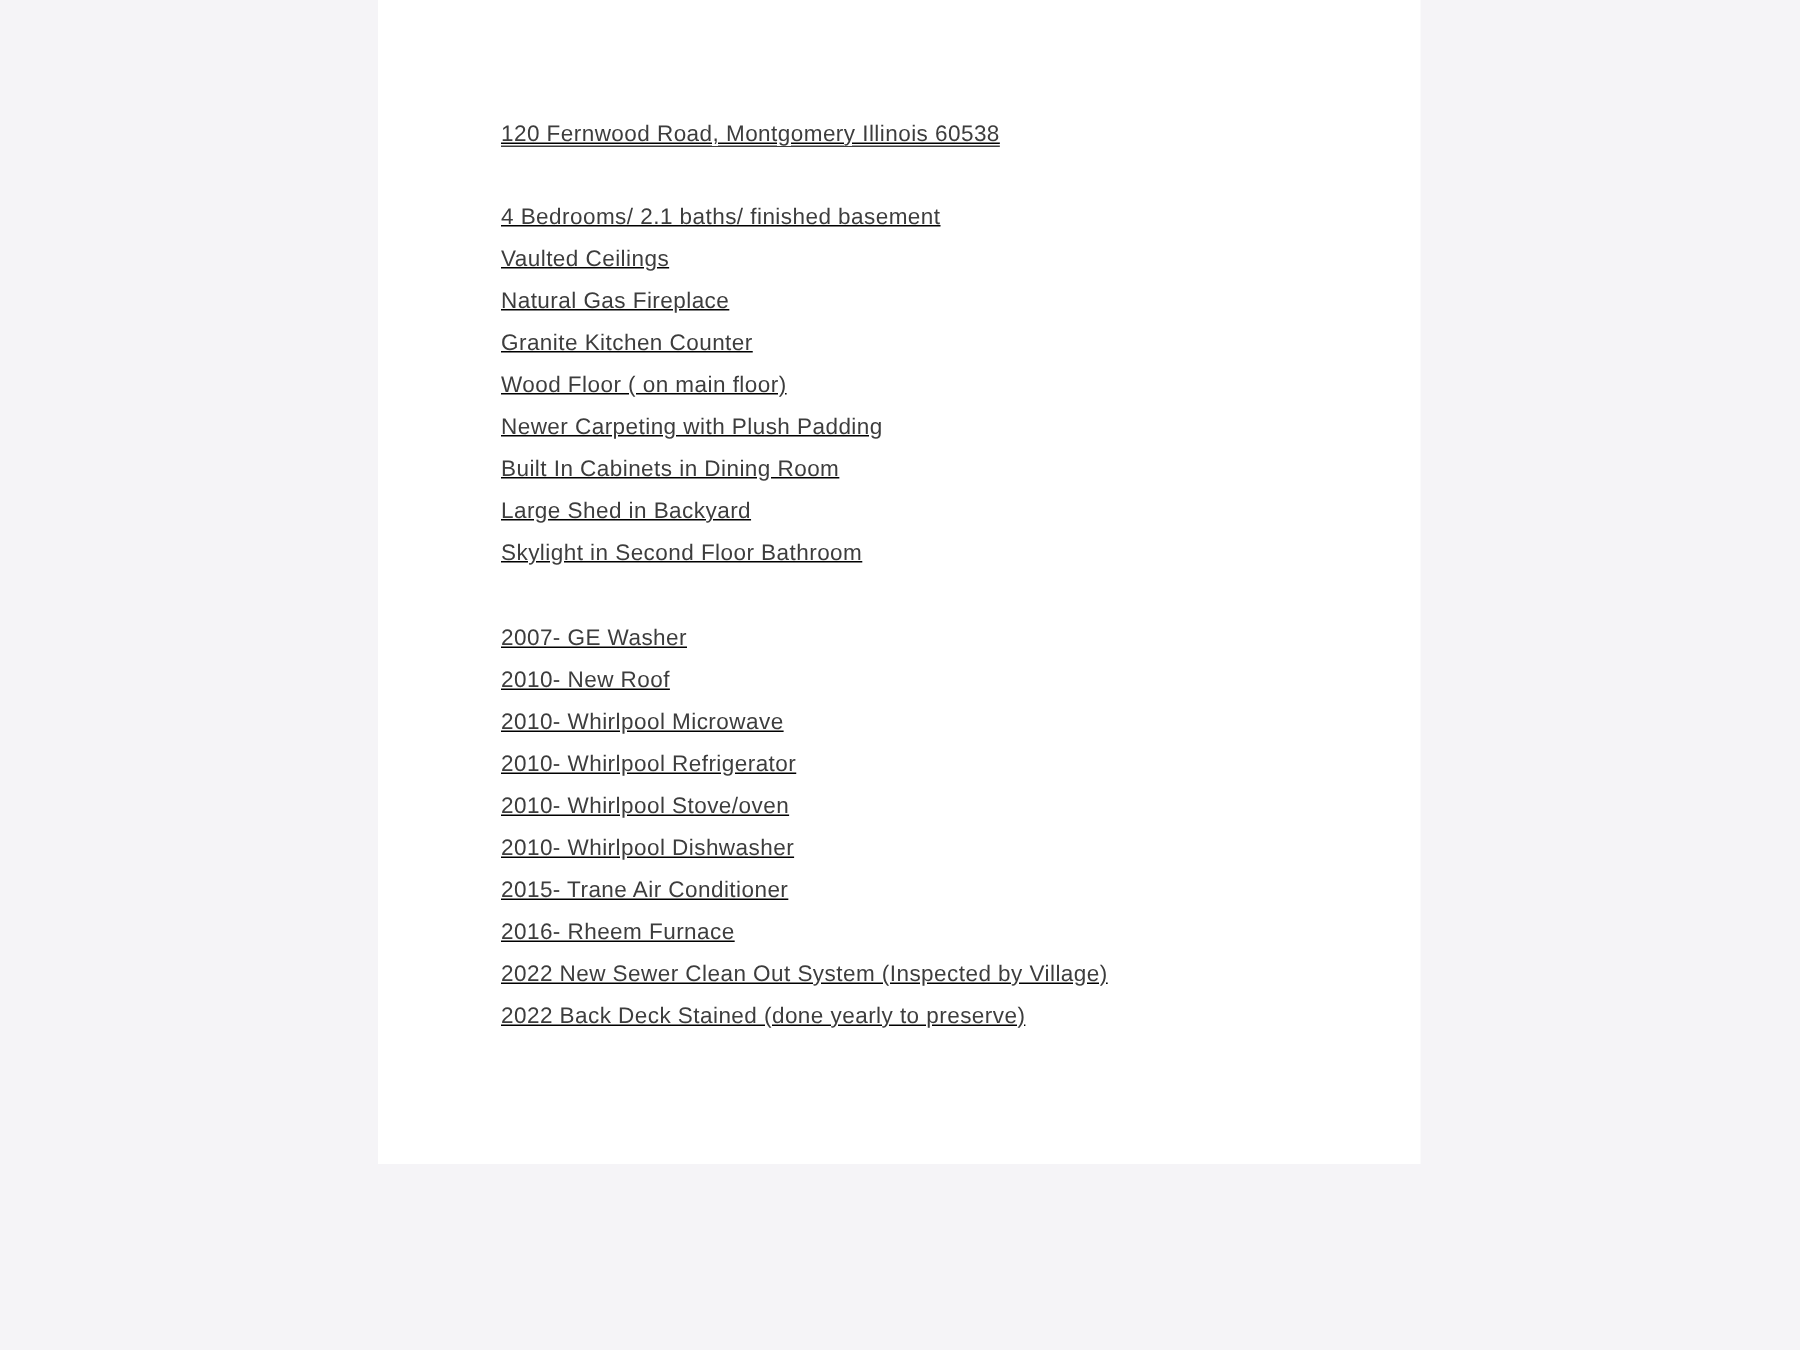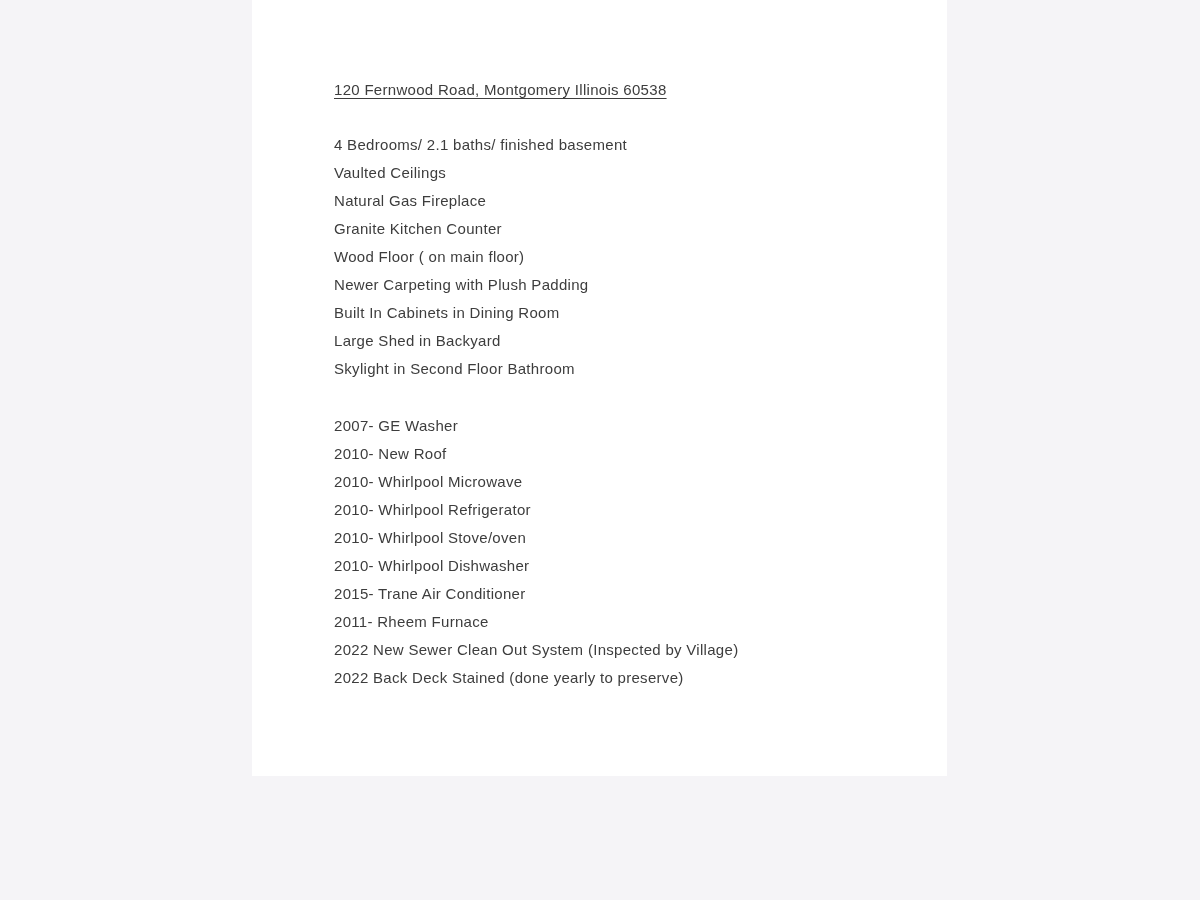--- a/index.html
+++ b/index.html
@@ -14,20 +14,21 @@
     font-family: "Liberation Sans", sans-serif;
     overflow: hidden;
   }
   .page {
     position: absolute;
     left: 252px;
     top: 0;
     width: 695px;
     height: 776px;
     background: #ffffff;
+    text-decoration: underline;
   }
   .content {
     padding: 76px 40px 0 82px;
     color: #3d3d3d;
     font-size: 15px;
     line-height: 28px;
     letter-spacing: 0.3px;
   }
   .title {
     font-size: 15px;
@@ -65,19 +66,19 @@
     </div>
 
     <div class="upgrades">
       <p>2007- GE Washer</p>
       <p>2010- New Roof</p>
       <p>2010- Whirlpool Microwave</p>
       <p>2010- Whirlpool Refrigerator</p>
       <p>2010- Whirlpool Stove/oven</p>
       <p>2010- Whirlpool Dishwasher</p>
       <p>2015- Trane Air Conditioner</p>
-      <p>2011- Rheem Furnace</p>
+      <p>2016- Rheem Furnace</p>
       <p>2022 New Sewer Clean Out System (Inspected by Village)</p>
       <p>2022 Back Deck Stained (done yearly to preserve)</p>
     </div>
 
   </div>
 </div>
 
 </body></html>

